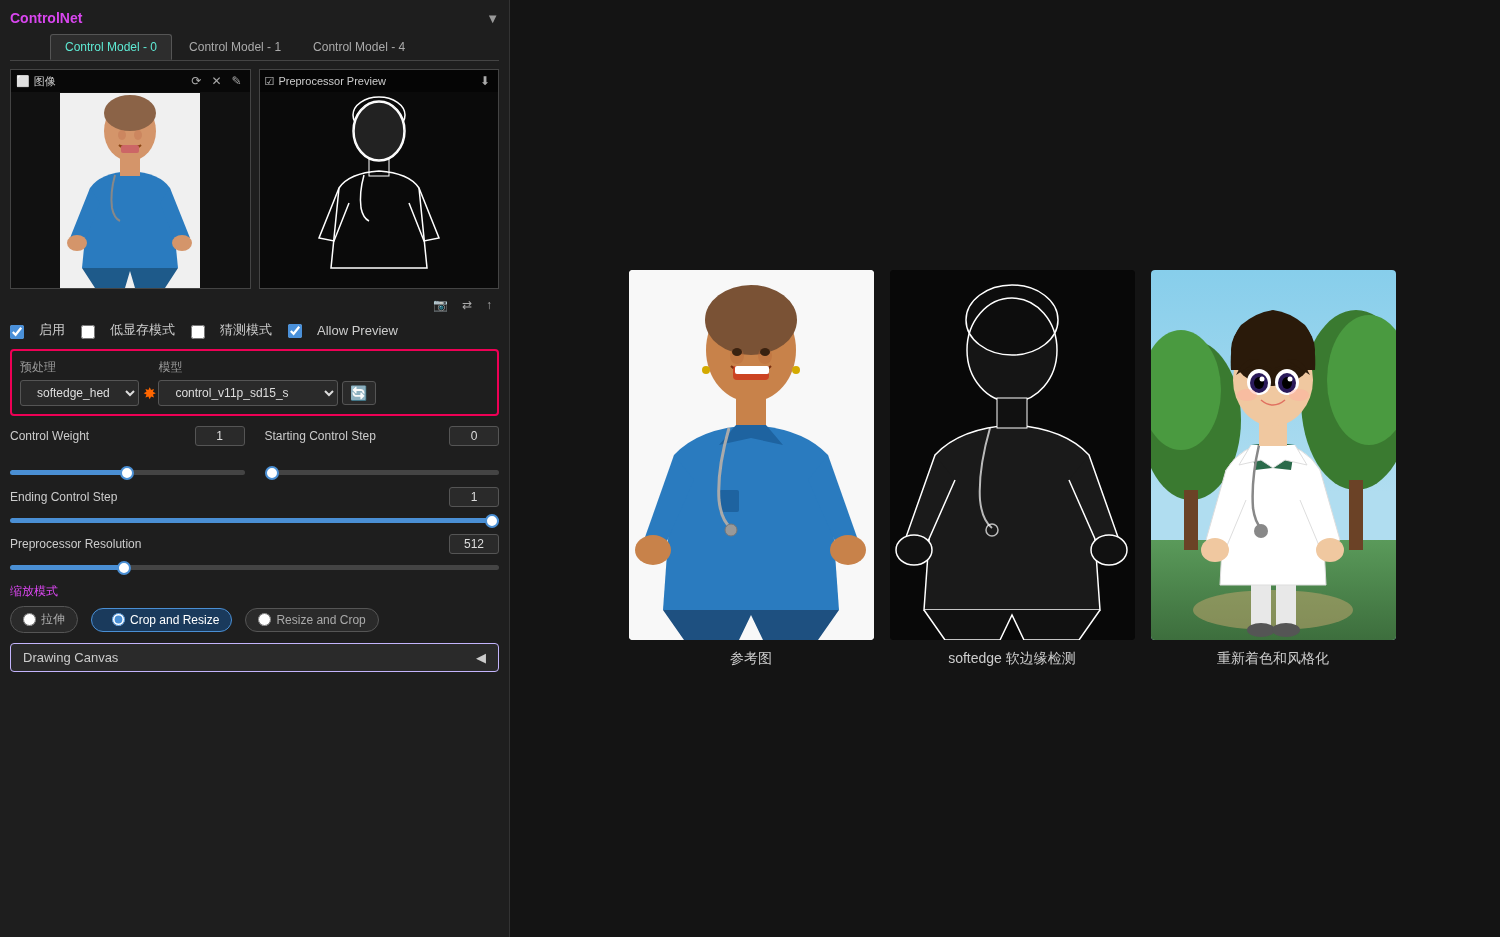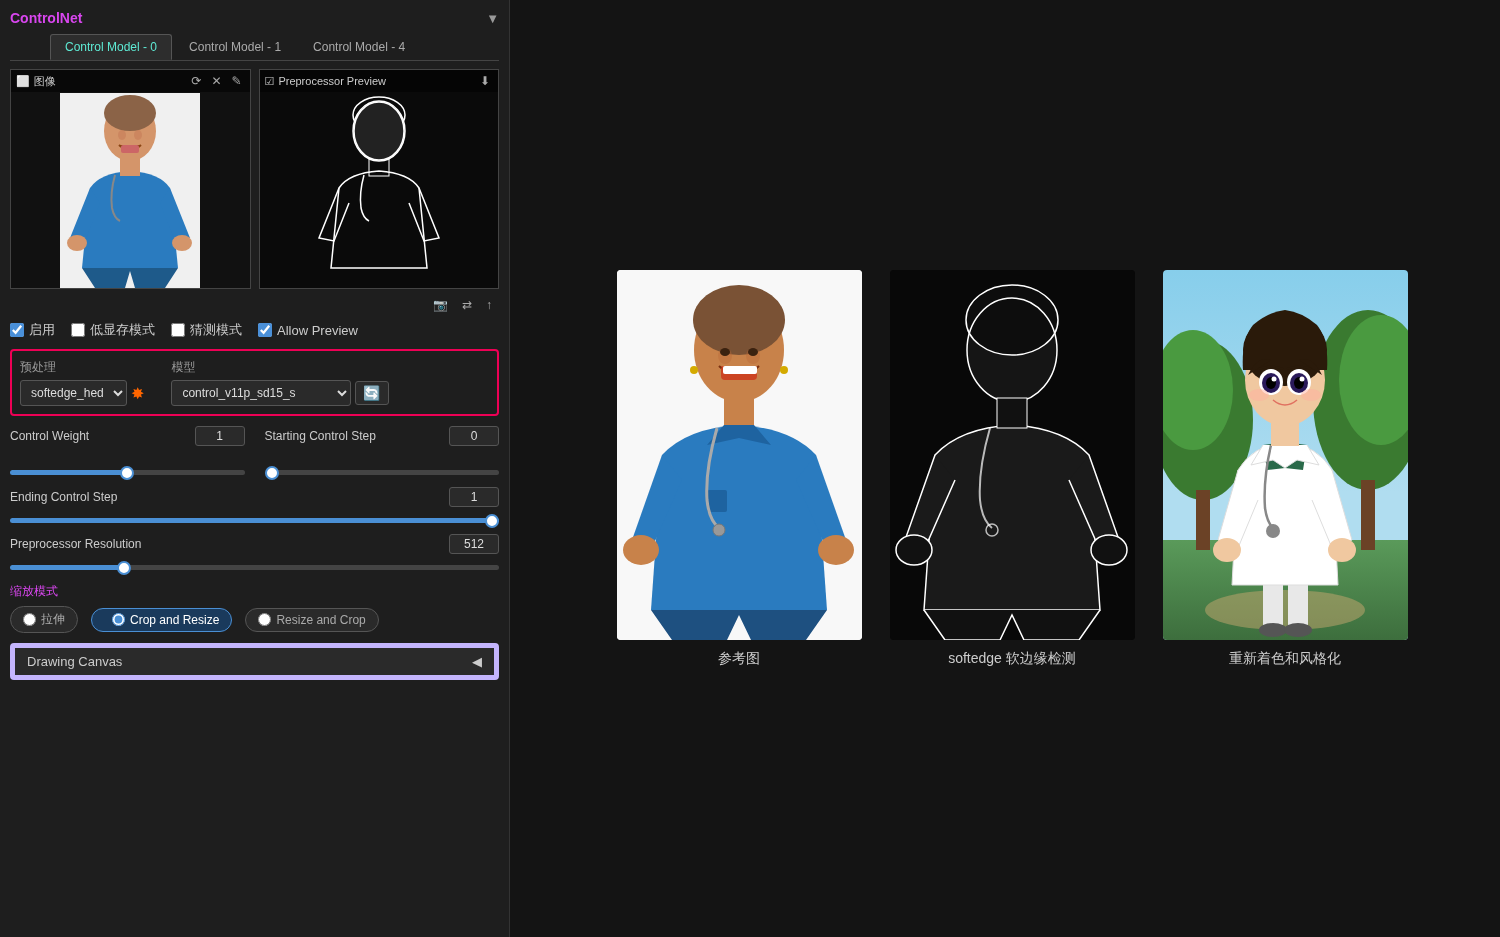--- a/index.html
+++ b/index.html
@@ -136,42 +136,42 @@
     .checkbox-row {
       display: flex;
       align-items: center;
       gap: 16px;
       margin-bottom: 10px;
       flex-wrap: wrap;
     }
 
     .checkbox-item {
       display: flex;
-      align-items: center;
-      gap: 5px;
+      align-items: flex-end;
+      gap: 15px;
       cursor: pointer;
     }
 
     .checkbox-item input[type="checkbox"] {
       accent-color: #4a90d9;
       width: 14px;
       height: 14px;
     }
 
     
     .preproc-model-box {
       border: 2px solid #e05;
       border-radius: 4px;
       padding: 8px;
       margin-bottom: 10px;
     }
 
     .preproc-model-row {
       display: flex;
-      gap: 27px;
+      gap: 2px;
       align-items: flex-end;
     }
 
     .field-group {
       display: flex;
       flex-direction: column;
       gap: 4px;
     }
 
     .field-label {
@@ -182,21 +182,21 @@
     .select-wrapper {
       display: flex;
       align-items: center;
       gap: 4px;
     }
 
     select {
       background: #2a2a2a;
       color: #ddd;
       border: 1px solid #555;
-      padding: 4px 6px;
+      padding: 4px 12px;
       font-size: 12px;
       border-radius: 3px;
       appearance: auto;
     }
 
     .fire-icon {
       color: #ff6600;
       font-size: 16px;
     }
 
@@ -316,40 +316,40 @@
     .radio-btn input[type="radio"] {
       accent-color: #4a8fd4;
     }
 
     
     .drawing-canvas-bar {
       display: flex;
       justify-content: space-between;
       align-items: center;
       background: #2a2a2a;
-      border: 5px solid #c4b5fd;
+      border: 1px solid #c4b5fd;
       border-radius: 4px;
       padding: 6px 12px;
       cursor: pointer;
     }
 
     
     .right-panel {
       flex: 1;
       background: #141414;
       padding: 20px;
       display: flex;
       flex-direction: column;
       align-items: center;
       justify-content: center;
     }
 
     .result-images {
       display: flex;
-      gap: 28px;
+      gap: 16px;
       justify-content: flex-start;
       margin-left: 14px;
     }
 
     .result-image-col {
       display: flex;
       flex-direction: column;
       align-items: center;
       gap: 10px;
     }

